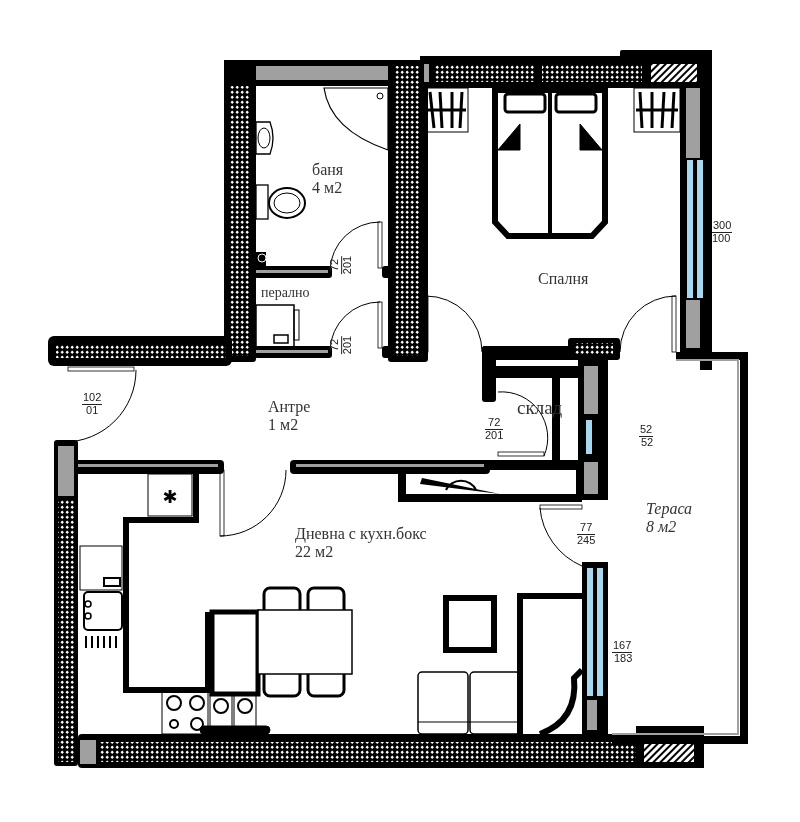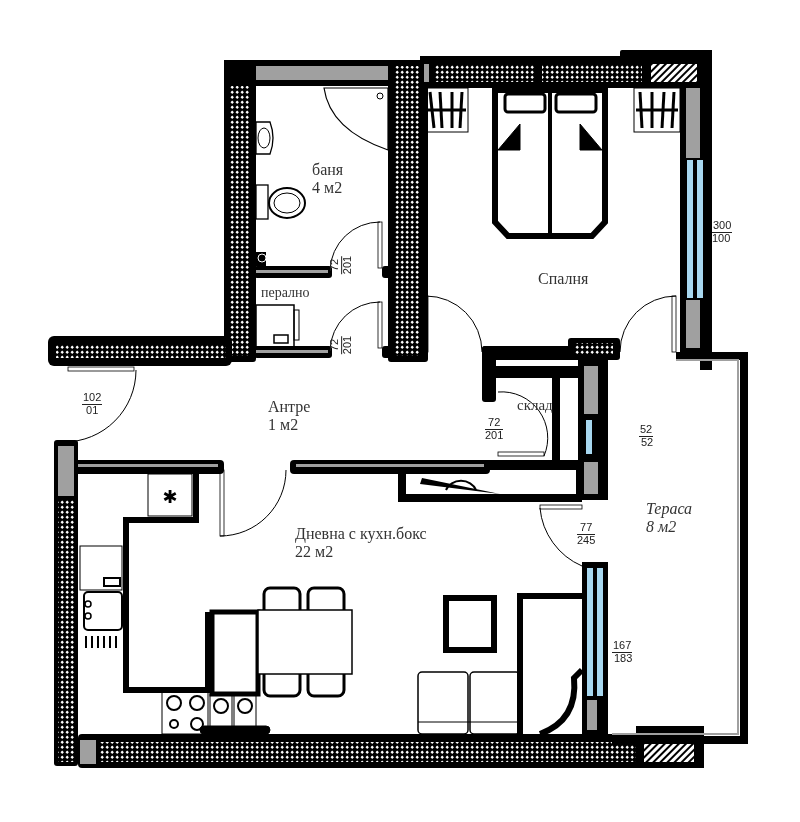--- a/index.html
+++ b/index.html
@@ -226,21 +226,21 @@
 <div class="lbl room" style="left:261px;top:285px;font-size:14px;">
   <div>перално</div>
 </div>
 <div class="lbl room" style="left:538px;top:270px;">
   <div>Спалня</div>
 </div>
 <div class="lbl room" style="left:268px;top:398px;">
   <div>Антре</div>
   <div>1 м2</div>
 </div>
-<div class="lbl room" style="left:517px;top:397px;font-size:15px;">
+<div class="lbl room" style="left:517px;top:397px;font-size:19px;">
   <div>склад</div>
 </div>
 <div class="lbl room" style="left:646px;top:500px;font-style:italic;">
   <div>Тераса</div>
   <div>8 м2</div>
 </div>
 <div class="lbl room" style="left:295px;top:525px;">
   <div>Дневна с кухн.бокс</div>
   <div>22 м2</div>
 </div>

